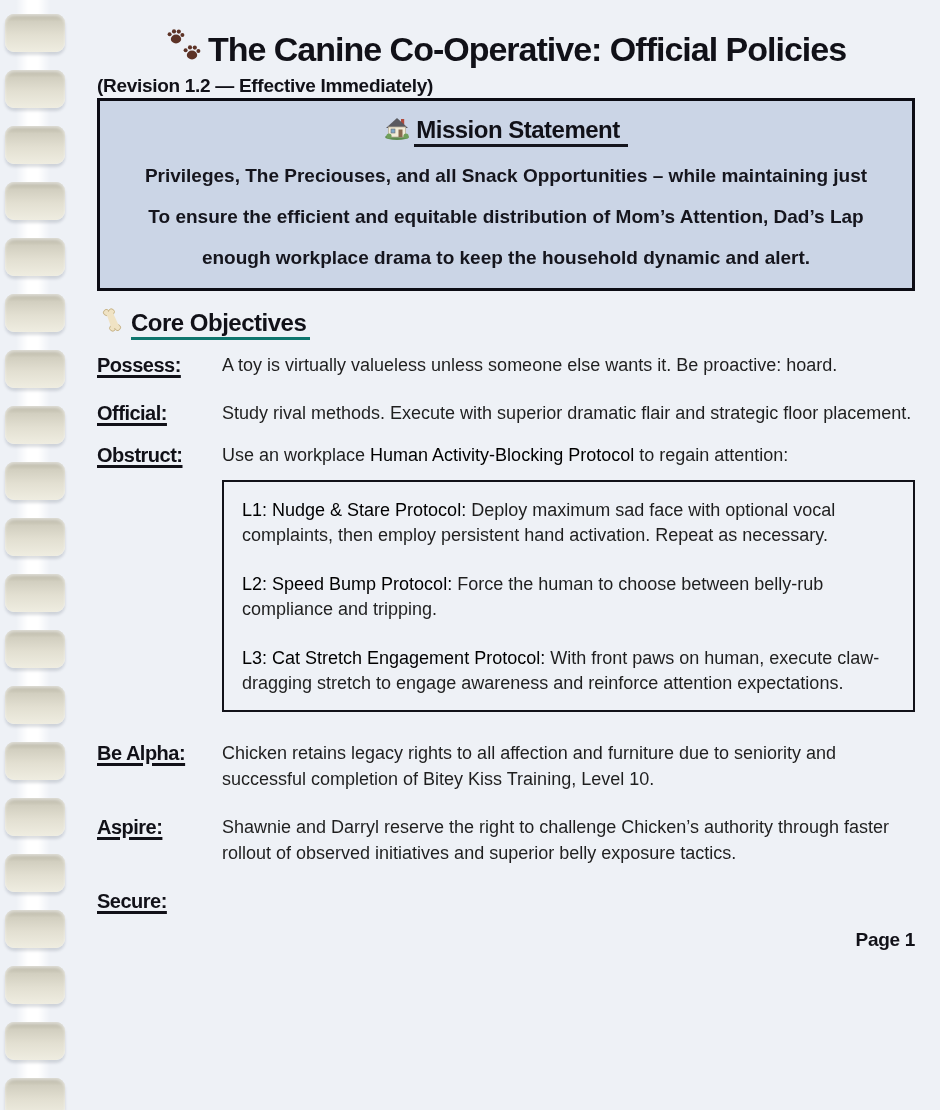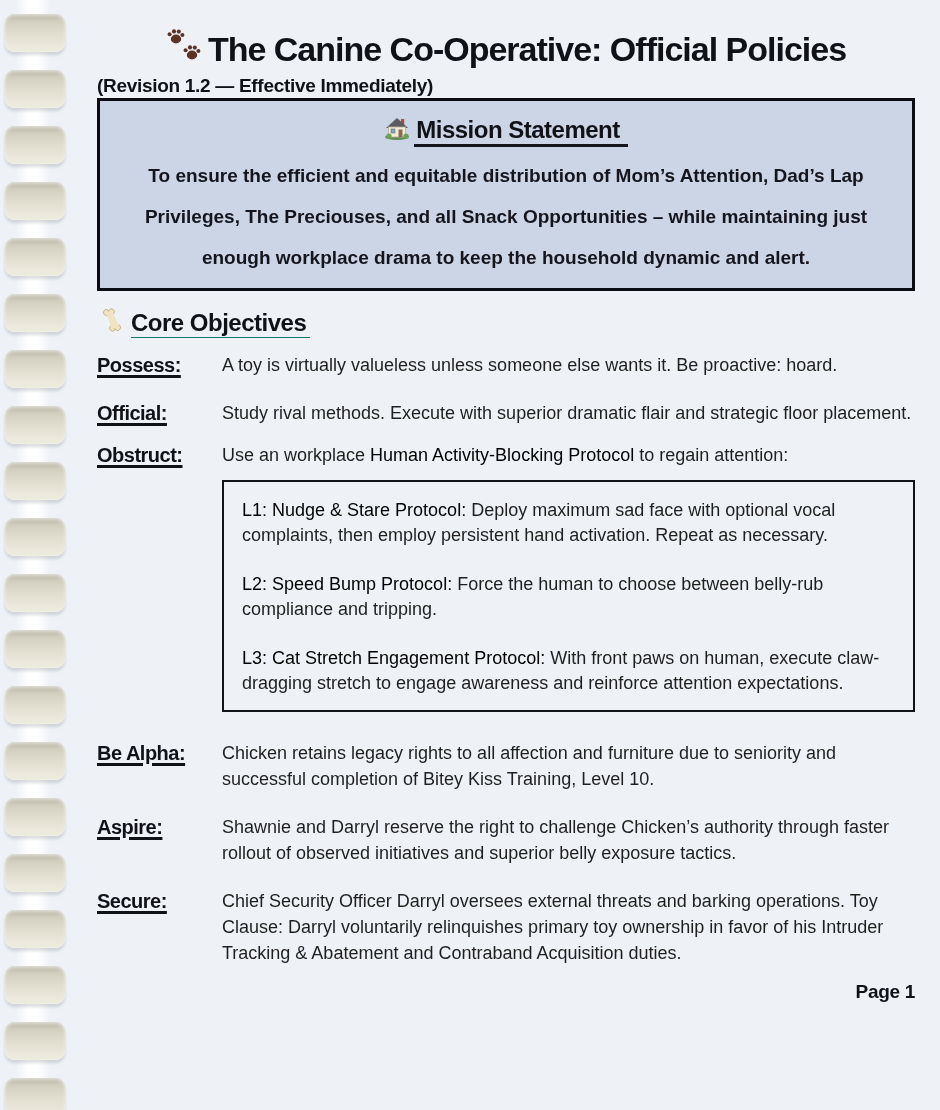--- a/index.html
+++ b/index.html
@@ -39,21 +39,21 @@
   }
   .mission-heading{text-align:center; font-size:24px; font-weight:bold; letter-spacing:-0.5px;
     color:var(--heading); line-height:34px; margin-bottom:6px;}
   .mission-heading .u{border-bottom:3px solid #15151d; padding:0 8px 1px 2px;}
   .mission-body{text-align:center; font-weight:bold; font-size:19px; color:#15151d;}
   .mission-line{height:41px; line-height:41px;}
   .fit-line{display:inline-block; white-space:nowrap; transform-origin:center;}
   
   .core-heading{margin-top:16px; font-size:24px; font-weight:bold; letter-spacing:-0.5px;
     color:var(--heading); line-height:32px;}
-  .core-heading .u{border-bottom:1px solid #0f766e; padding:0 4px 1px 0;}
+  .core-heading .u{border-bottom:3px solid #0f766e; padding:0 4px 1px 0;}
   .obj-row{display:grid; grid-template-columns:125px 1fr;}
   .obj-label{font-size:20px; font-weight:bold; letter-spacing:-0.5px; color:var(--heading);
     text-decoration:underline; text-decoration-thickness:2.5px; text-underline-offset:3px;}
   .obj-text{font-size:18px; color:var(--text);}
   .lh-loose{line-height:38px;}
   .lh-tight{line-height:26px;}
   .mt6{margin-top:6px;} .mt10{margin-top:10px;} .mt22{margin-top:22px;} .mt28{margin-top:28px;}
   .b{font-weight:normal; color:#000000;}
   
   .protocol-box{
@@ -125,22 +125,22 @@
           <polygon points="2,12 13,2 24,12" fill="#5a5a60"></polygon>
           <rect x="4.5" y="11" width="17" height="10" fill="#f2ecd8" stroke="#b9b099" stroke-width="0.8"></rect>
           <rect x="7" y="13" width="4" height="4" fill="#7fa8c9" stroke="#6b6b6b" stroke-width="0.6"></rect>
           <rect x="14.5" y="13.5" width="4" height="7.5" fill="#8a6b4f"></rect>
           <circle cx="5" cy="20" r="2.6" fill="#6fa05a"></circle>
             <circle cx="22" cy="20" r="2.6" fill="#6fa05a"></circle>
         </svg>
       </span><span class="u">Mission Statement</span>
     </div>
     <div class="mission-body">
+      <div class="mission-line"><span class="fit-line">Privileges, The Preciouses, and all Snack Opportunities – while maintaining just</span></div>
       <div class="mission-line"><span class="fit-line">To ensure the efficient and equitable distribution of Mom’s Attention, Dad’s Lap</span></div>
-      <div class="mission-line"><span class="fit-line">Privileges, The Preciouses, and all Snack Opportunities – while maintaining just</span></div>
       <div class="mission-line"><span class="fit-line">enough workplace drama to keep the household dynamic and alert.</span></div>
     </div>
   </div>
 
   <div class="core-heading">
     <span class="icon-inline">
       <svg width="30" height="24" viewBox="0 0 30 24">
         <g transform="rotate(38 15 12)" fill="#f0e3c4" stroke="#c6b387" stroke-width="0.9">
           <circle cx="6" cy="9.5" r="3"></circle>
             <circle cx="9.5" cy="6" r="3"></circle>
@@ -178,18 +178,17 @@
     <div class="obj-text">Chicken retains legacy rights to all affection and furniture due to seniority and successful completion of Bitey Kiss Training, Level 10.</div>
   </div>
 
   <div class="obj-row lh-tight mt22">
     <div class="obj-label"><span>Aspire:</span></div>
     <div class="obj-text">Shawnie and Darryl reserve the right to challenge Chicken’s authority through faster rollout of observed initiatives and superior belly exposure tactics.</div>
   </div>
 
   <div class="obj-row lh-tight mt22">
     <div class="obj-label"><span>Secure:</span></div>
-    <div class="obj-text">Chief Security Officer Darryl oversees external threats and barking operations. Toy Clause: Darryl voluntarily relinquishes primary toy ownership in favor of his Intruder Tracking &amp; Abatement and Contraband Acquisition duties.</div>
   </div>
 
   <div class="page-footer">Page 1</div>
 
 </div>
 
 </body></html>

